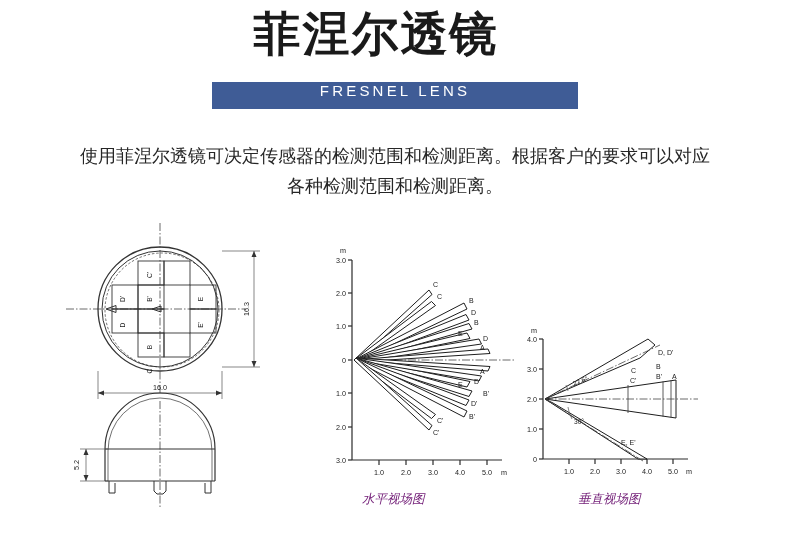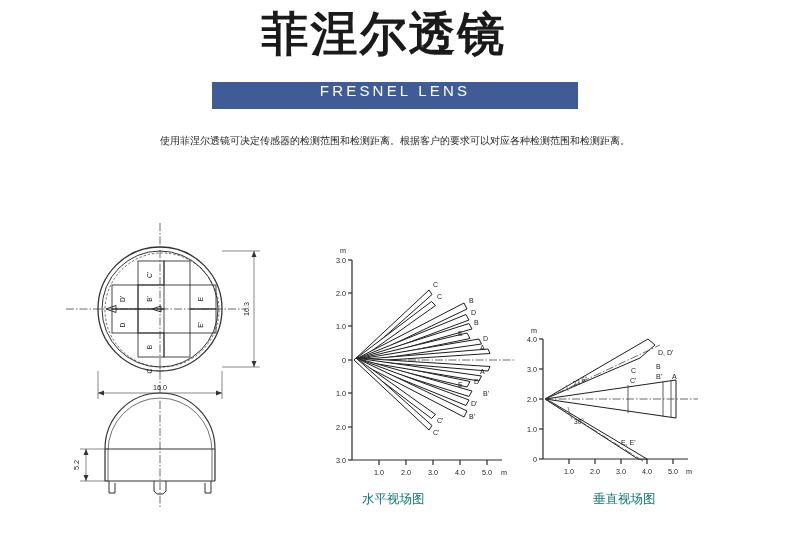--- a/index.html
+++ b/index.html
@@ -18,21 +18,21 @@
   .page {
     position: relative;
     width: 790px;
     height: 534px;
     background: #ffffff;
   }
 
   
   .header {
     position: absolute;
-    left: 8px;
+    left: 0;
     top: 0;
     width: 752px;
     text-align: center;
   }
   .main-title {
     margin: 0;
     padding-top: 6px;
     font-size: 47px;
     line-height: 1.18;
     font-weight: bold;
@@ -56,21 +56,21 @@
     font-size: 15px;
     letter-spacing: 3.2px;
     font-family: "Liberation Sans", sans-serif;
   }
   .desc {
     position: absolute;
     left: 75px;
     top: 123px;
     width: 640px;
     text-align: center;
-    font-size: 10px;
+    font-size: 18px;
     line-height: 1.65;
     color: #262626;
     font-family: "DejaVu Sans", "Liberation Sans", sans-serif;
   }
 
   
   .figures {
     position: absolute;
     left: 0;
     top: 205px;
@@ -80,26 +80,27 @@
   .fig {
     position: absolute;
   }
   .fig-lens   { left: 64px;  top: 8px;  }
   .fig-horiz  { left: 322px; top: 38px; }
   .fig-vert   { left: 508px; top: 118px;}
 
   .caption {
     position: absolute;
     font-size: 12.5px;
-    color: #0f766e;
+    color: #701a75;
     font-family: "DejaVu Sans", "Liberation Sans", sans-serif;
     white-space: nowrap;
+    font-style: italic;
   }
   .cap-horiz { left: 362px; top: 286px; }
-  .cap-vert  { left: 578px; top: 286px; margin-left: 15px; }
+  .cap-vert  { left: 578px; top: 286px; }
 
   svg { display: block; }
   svg text {
     font-family: "Liberation Sans", "DejaVu Sans", sans-serif;
     fill: #1a1a1a;
   }
   .ln { stroke: #333; fill: none; }
   .ln-thin { stroke: #555; fill: none; stroke-width: 0.7; }
   .axis { stroke: #2a2a2a; stroke-width: 1.2; fill: none; }
   .beam { stroke: #1e1e1e; stroke-width: 1; fill: #ffffff; }

